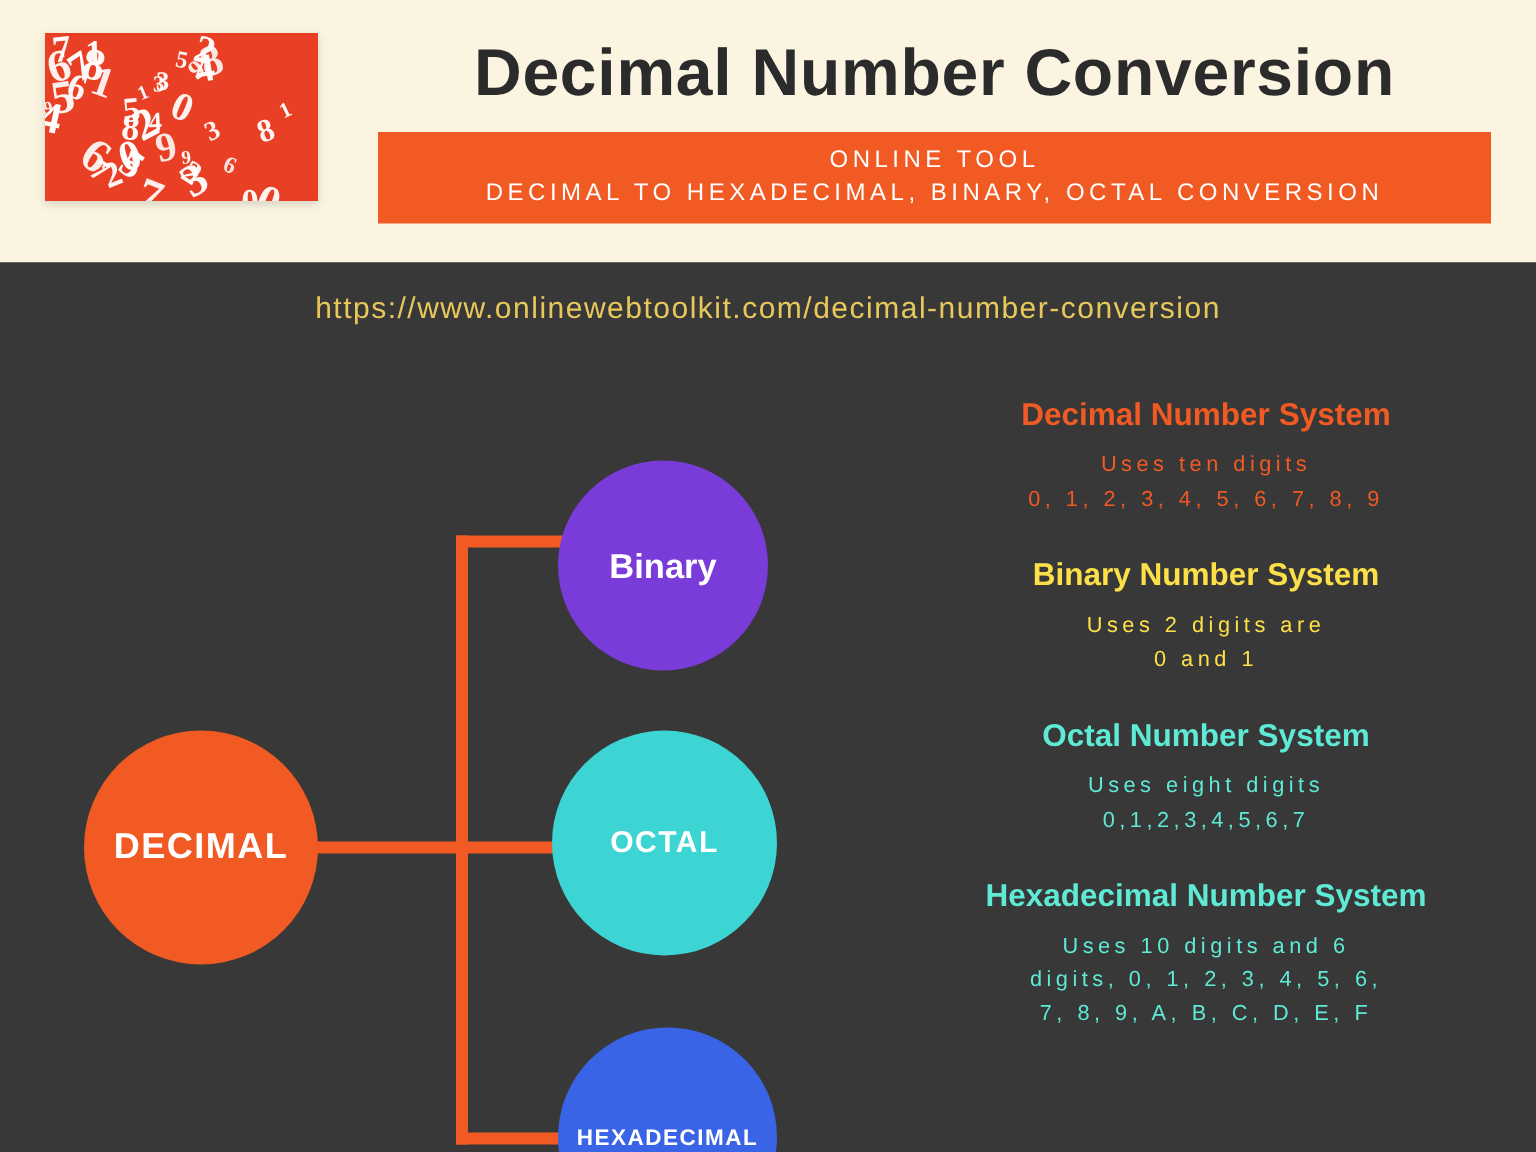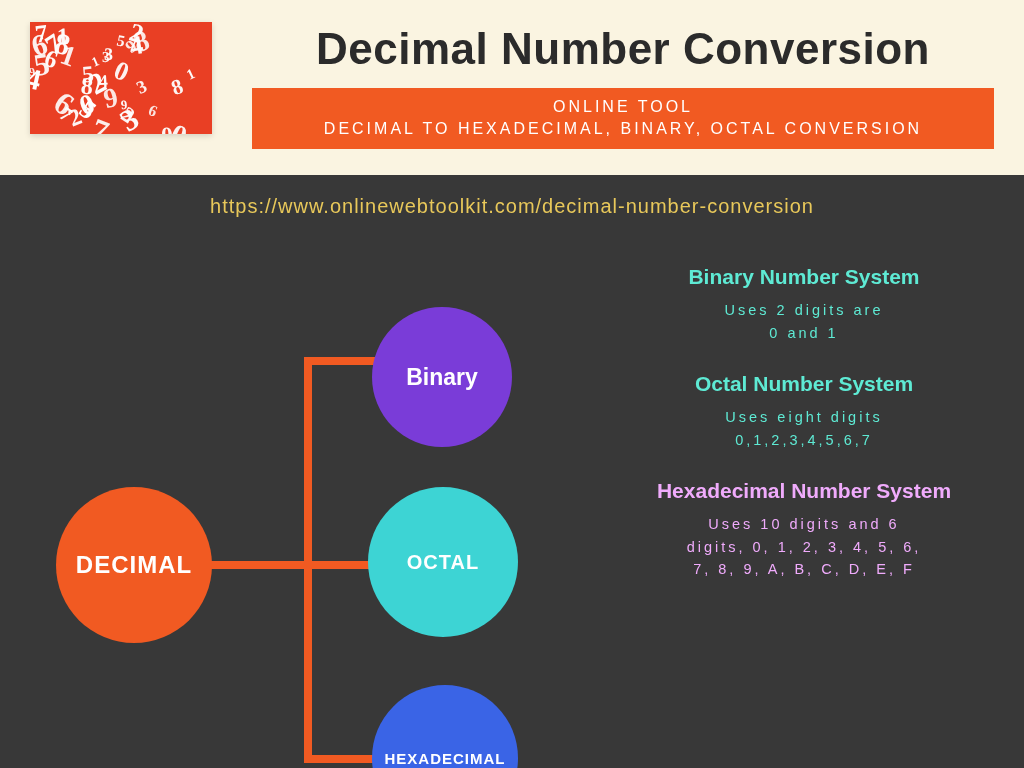--- a/index.html
+++ b/index.html
@@ -123,23 +123,23 @@
     font-size: 21px;
     font-weight: 700;
     margin-bottom: 10px;
   }
   .info-desc {
     font-size: 14.5px;
     letter-spacing: 3px;
     line-height: 1.55;
   }
   .c-orange { color: #f15a22; }
-  .c-purple { color: #5eead4; }
+  .c-purple { color: #fde047; }
   .c-teal   { color: #5eead4; }
-  .c-blue   { color: #f0abfc; }
+  .c-blue   { color: #5eead4; }
 </style>
 </head>
 <body>
 
 <div class="header">
   <div class="logo-box">
       <span class="digit" style="font-size: 29.7177px; left: 140.808px; top: 99.4068px; transform: rotate(21.5878deg); opacity: 0.93;">0</span>
       <span class="digit" style="font-size: 26.4208px; left: 100.461px; top: -1.96118px; transform: rotate(16.2397deg); opacity: 0.97;">2</span>
       <span class="digit" style="font-size: 26.2052px; left: 50.5181px; top: 75.0124px; transform: rotate(35.8093deg); opacity: 1;">5</span>
       <span class="digit" style="font-size: 29.8733px; left: 25.2442px; top: 7.1177px; transform: rotate(12.3954deg); opacity: 0.97;">8</span>
@@ -213,20 +213,25 @@
     <div class="circle octal">
       <span>OCTAL</span>
     </div>
     <div class="circle hex">
       <span>HEXADECIMAL</span>
     </div>
   </div>
 
   <div class="info">
     <div class="info-block">
+      <div class="info-title c-orange">Decimal Number System</div>
+      <div class="info-desc c-orange">Uses ten digits</div>
+      <div class="info-desc c-orange">0, 1, 2, 3, 4, 5, 6, 7, 8, 9</div>
+    </div>
+    <div class="info-block">
       <div class="info-title c-purple">Binary Number System</div>
       <div class="info-desc c-purple">Uses 2 digits are</div>
       <div class="info-desc c-purple">0 and 1</div>
     </div>
     <div class="info-block">
       <div class="info-title c-teal">Octal Number System</div>
       <div class="info-desc c-teal">Uses eight digits</div>
       <div class="info-desc c-teal">0,1,2,3,4,5,6,7</div>
     </div>
     <div class="info-block">

